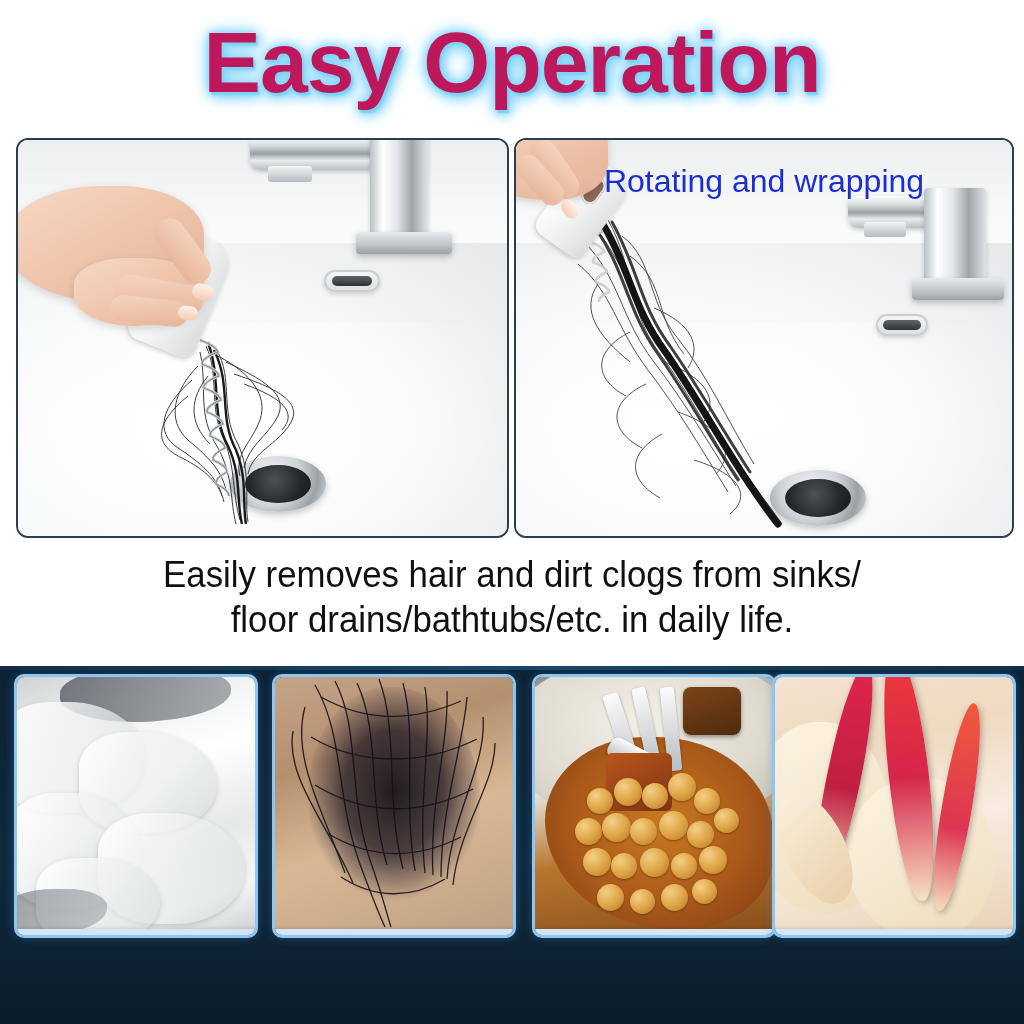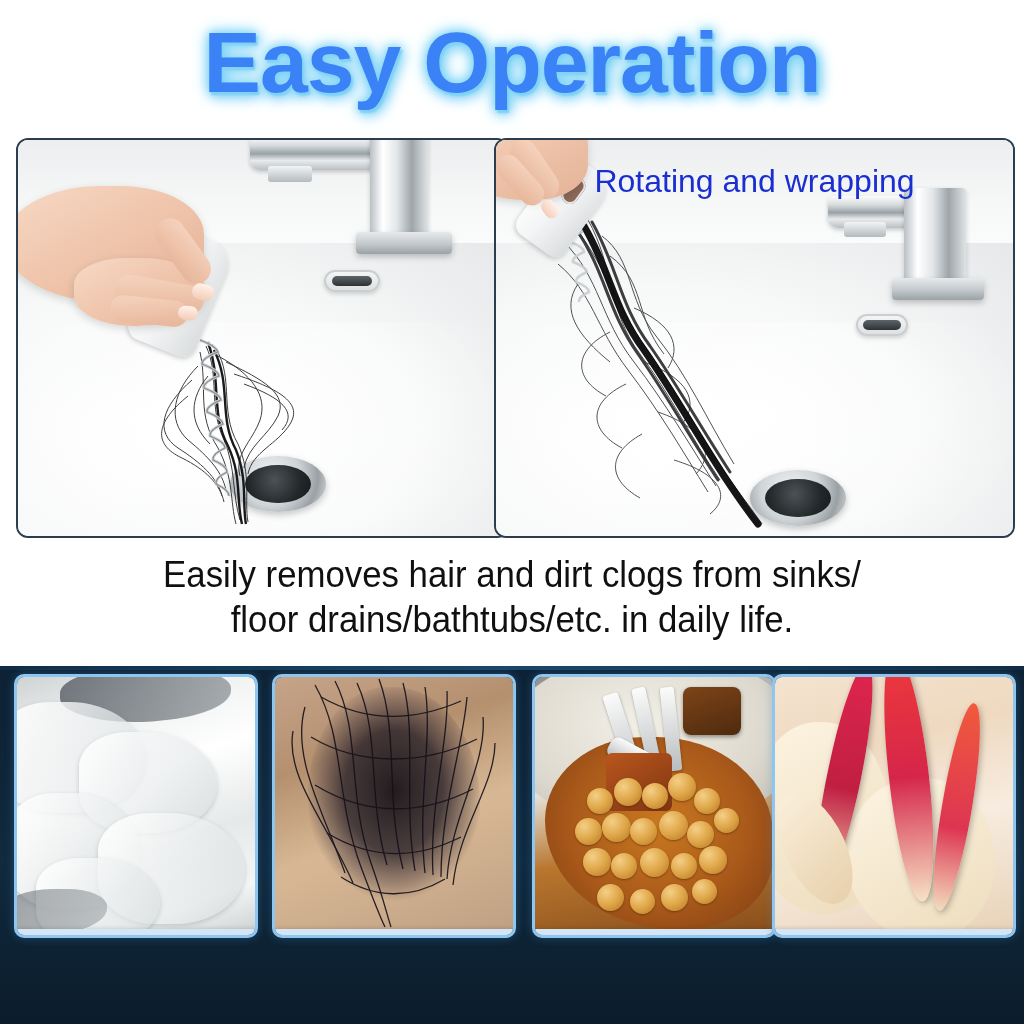--- a/index.html
+++ b/index.html
@@ -10,41 +10,41 @@
     position:relative;
   }
   #page{position:absolute;inset:0;background:#fff;}
 
   
   .title{
     position:absolute;left:0;top:14px;width:1024px;
     text-align:center;
     font-size:86px;line-height:96px;
     font-weight:700;
-    color:#3b82f6;
+    color:#be185d;
     letter-spacing:-1px;
     text-shadow:
        0 0 10px #7fd4f7,
        0 0 18px #8fdcf9,
        3px 4px 14px #6fc8f2,
        2px 3px 2px rgba(120,200,245,.9);
     white-space:nowrap;
   }
 
   
   .photo-row{position:absolute;left:0;top:138px;width:1024px;height:398px;}
   .panel{
     position:absolute;top:0;height:396px;
     border:2px solid #2c3e4e;
     border-radius:12px;
     overflow:hidden;
     background:#f2f3f4;
   }
   .panel.left{left:16px;width:489px;}
-  .panel.right{left:494px;width:496px;padding-left:21px;}
+  .panel.right{left:514px;width:496px;}
 
   .sink{position:absolute;inset:0;overflow:hidden;}
   
   .basin{
     position:absolute;inset:0;
     background:
       radial-gradient(120% 90% at 30% 75%, #ffffff 0%, #f7f8f8 42%, #e9ebec 72%, #dfe2e3 100%);
   }
   .basin:after{
     content:"";position:absolute;left:-10%;top:46%;width:130%;height:60%;

